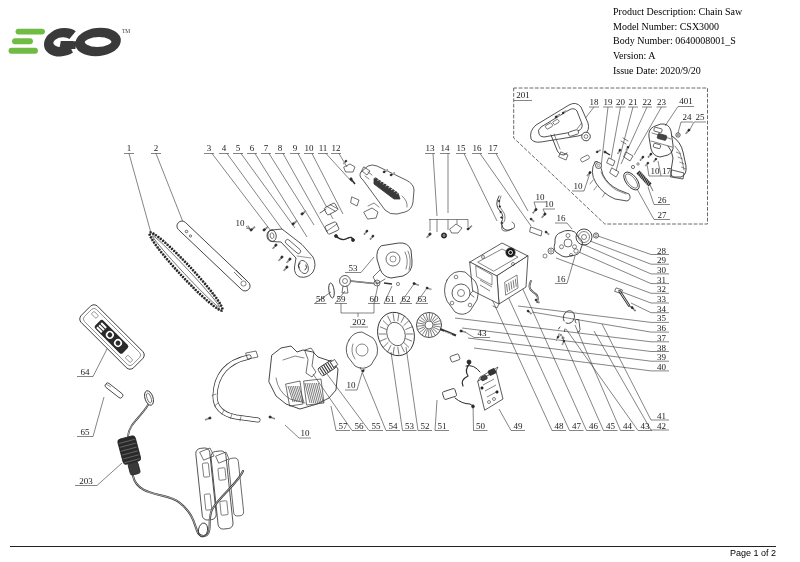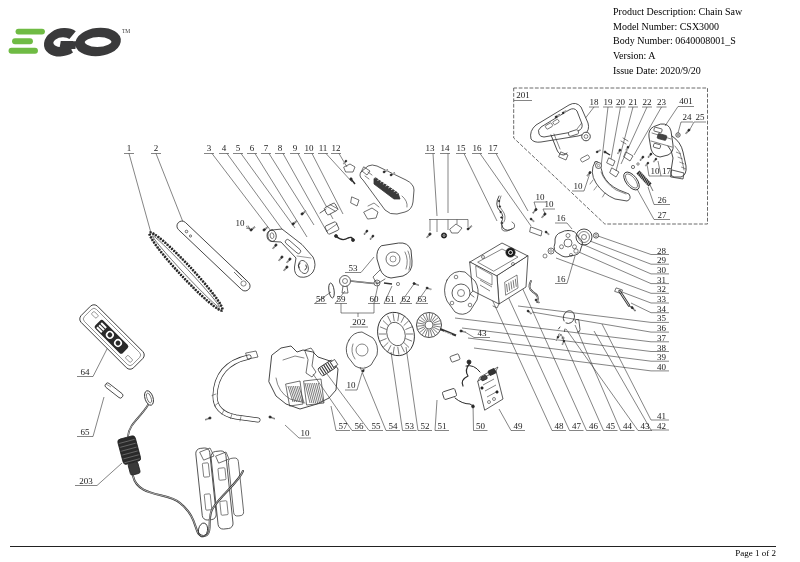--- a/index.html
+++ b/index.html
@@ -1,15 +1,15 @@
 <!DOCTYPE html>
 <html><head><meta charset="utf-8"><style>
 html,body{margin:0;padding:0;background:#fff;width:800px;height:562px;overflow:hidden}
 .hdr{position:absolute;left:613px;top:5px;font-family:"Liberation Serif",serif;font-size:10px;line-height:14.7px;color:#000;white-space:nowrap}
-.pg{position:absolute;right:24px;top:548px;font-family:Liberation Serif, serif;font-size:9px;color:#000}
+.pg{position:absolute;right:24px;top:548px;font-family:Liberation Sans, sans-serif;font-size:9px;color:#000}
 svg text{font-family:"Liberation Serif",serif}
 </style></head><body>
 <svg width="800" height="562" viewBox="0 0 800 562" style="position:absolute;left:0;top:0">
 
 <g>
 <line x1="18.5" y1="31.6" x2="42" y2="31.6" stroke="#6fbb44" stroke-width="5.9" stroke-linecap="round"></line>
 <line x1="15" y1="41.2" x2="30" y2="41.2" stroke="#6fbb44" stroke-width="5.9" stroke-linecap="round"></line>
 <line x1="11.5" y1="50.8" x2="35" y2="50.8" stroke="#6fbb44" stroke-width="5.9" stroke-linecap="round"></line>
 <g transform="translate(8,0) skewX(-10)" stroke="#3a3a3b" fill="none">
 <path d="M 70.8,35.2 A 13.5,9.6 0 1 0 71.5,48.9" stroke-width="9.2"></path>

